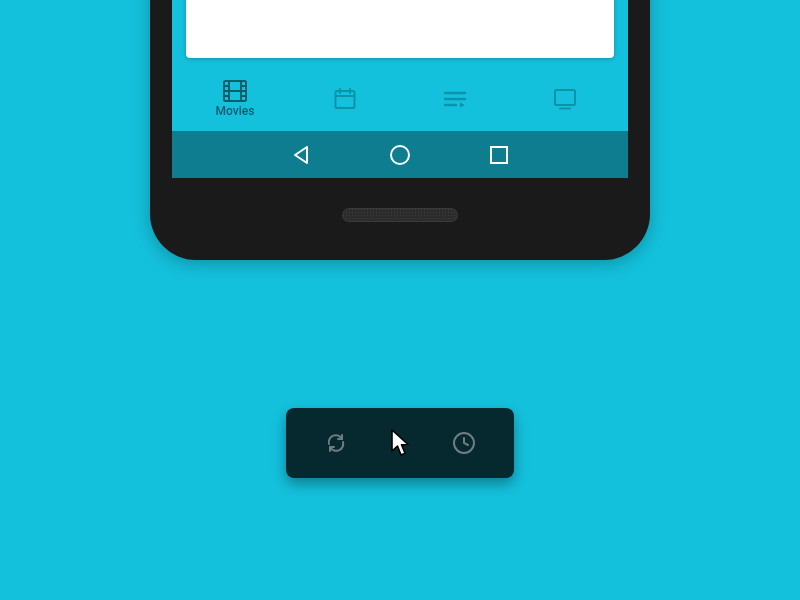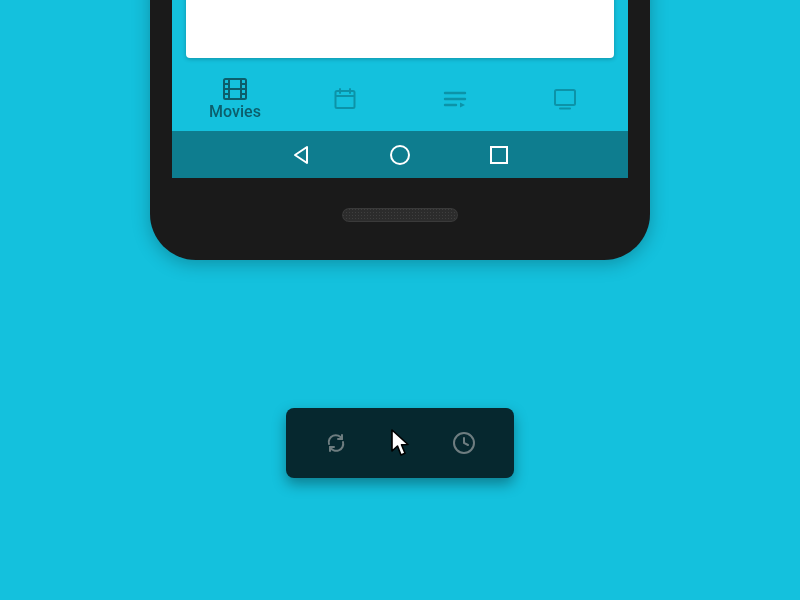--- a/index.html
+++ b/index.html
@@ -65,21 +65,21 @@
     align-items: center;
     justify-content: center;
     color: #0c93a8;
     cursor: pointer;
     height: 100%;
   }
   .nav-item.active { color: #0c5e6c; }
   .nav-item.active .nav-label { display: block; }
   .nav-label {
     display: none;
-    font-size: 16px;
+    font-size: 12px;
     margin-top: 2px;
     font-weight: 500;
   }
   .nav-icon svg { display: block; }
 
   
   .android-nav {
     position: absolute;
     left: 0; right: 0; bottom: 0;
     height: 47px;

